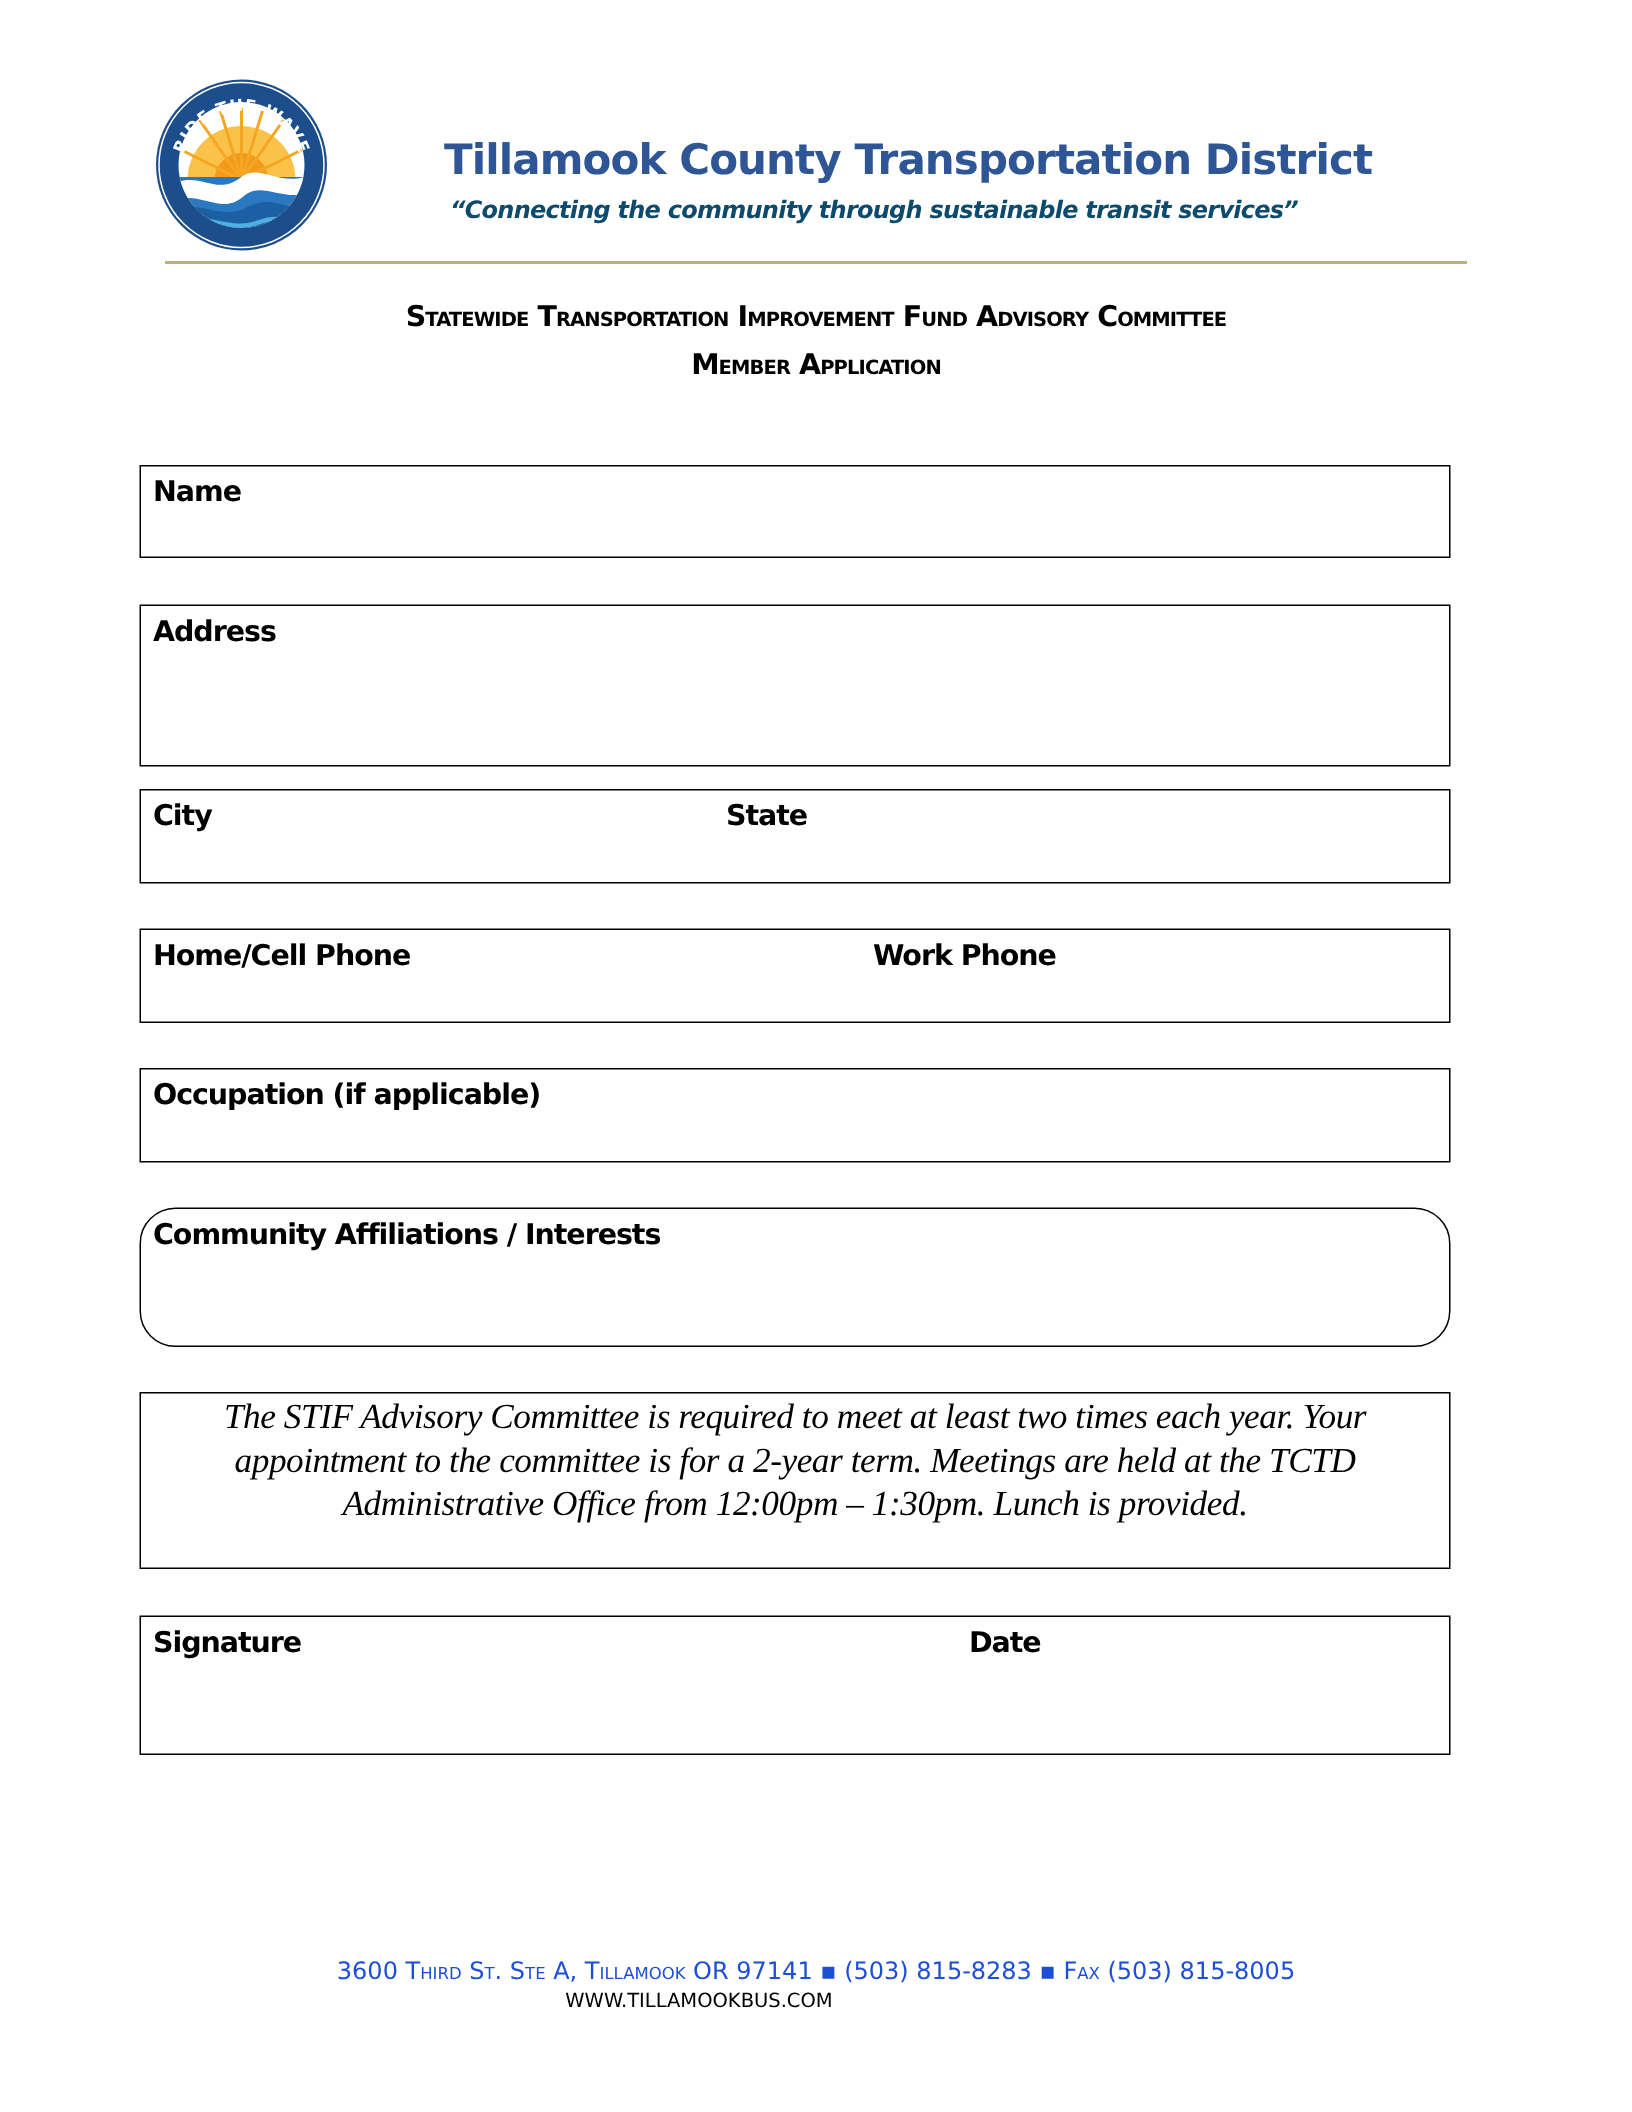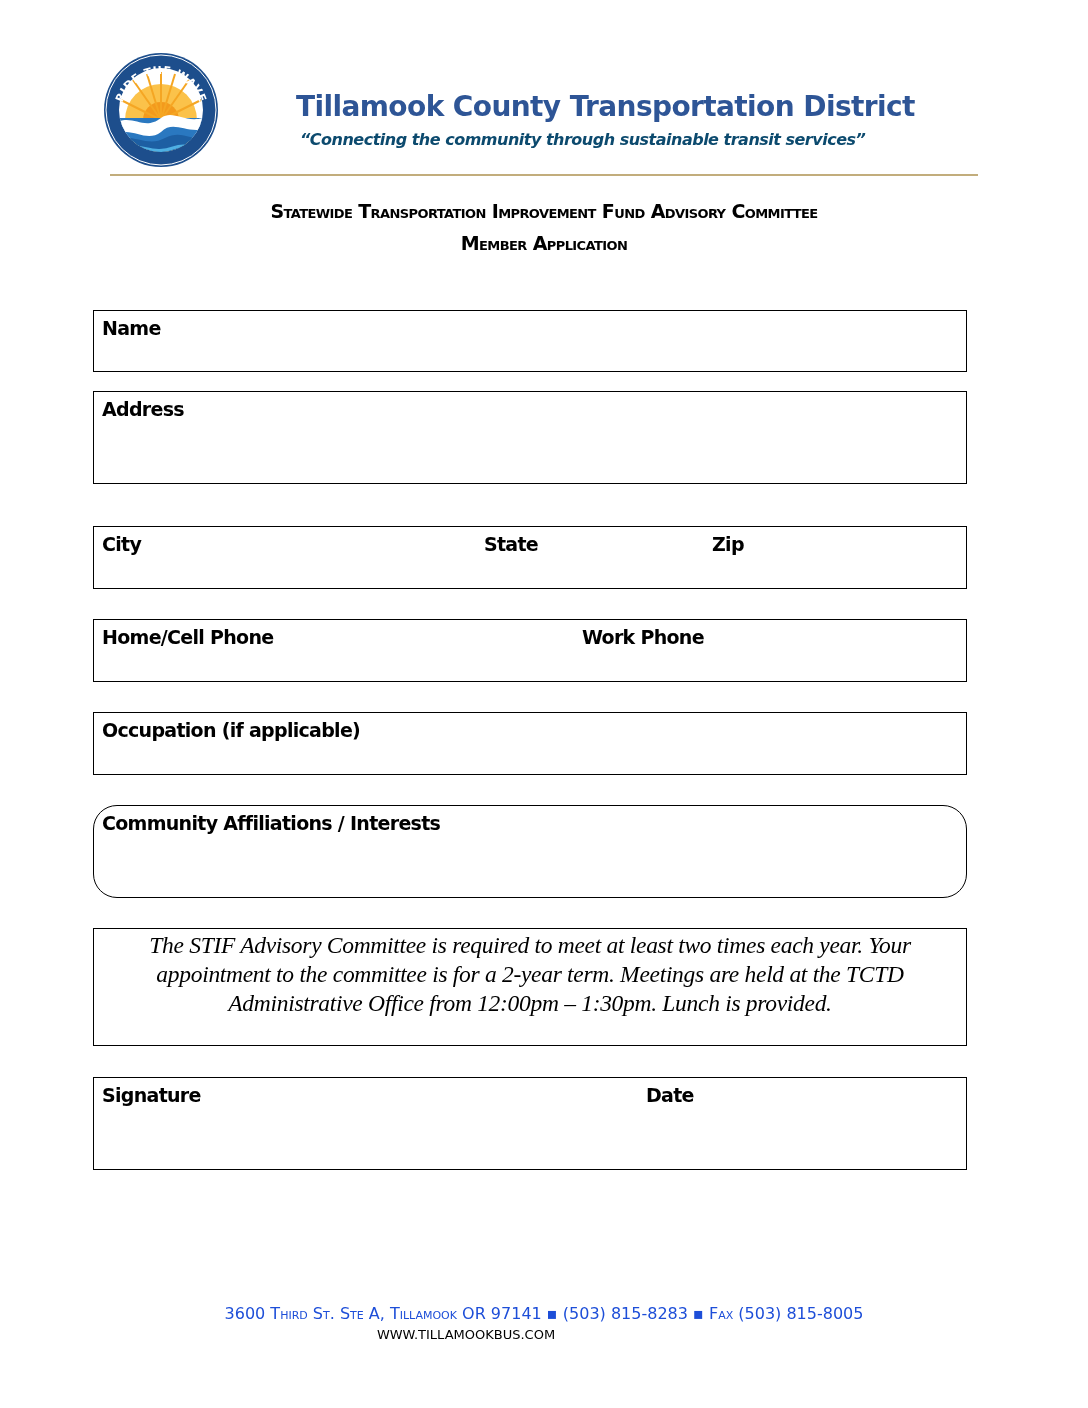--- a/index.html
+++ b/index.html
@@ -12,21 +12,21 @@
     .header-rule { position: absolute; left: 110px; top: 174px; width: 868px; height: 2px; background: #c2ad7c; }
 
     .doc-title { position: absolute; left: 0; width: 1088px; text-align: center; font-weight: bold; font-variant: small-caps; font-size: 19px; letter-spacing: -0.6px; font-family: "DejaVu Sans", sans-serif; }
     .doc-title.l1 { top: 200px; }
     .doc-title.l2 { top: 232px; }
 
     .field-box { position: absolute; left: 93px; width: 874px; border: 1.5px solid #000; margin-top: 17px; }
     .field-label { position: absolute; top: 6px; font-size: 19px; font-weight: bold; letter-spacing: -0.7px; white-space: nowrap; font-family: "DejaVu Sans", sans-serif; }
 
     .box-name { top: 293px; height: 62px; }
-    .box-address { top: 374px; height: 93px; }
+    .box-address { top: 386px; height: 108px; }
     .box-csz { top: 509px; height: 63px; }
     .box-phone { top: 602px; height: 63px; }
     .box-occupation { top: 695px; height: 63px; }
     .box-community { top: 788px; height: 93px; border-radius: 24px; }
     .box-notice { top: 911px; height: 118px; }
     .box-signature { top: 1060px; height: 93px; }
 
     .notice-text { position: absolute; left: 0; right: 0; top: 2px; text-align: center; font-family: "Liberation Serif", "DejaVu Serif", serif; font-style: italic; font-size: 23.5px; line-height: 29px; letter-spacing: -0.3px; padding: 0 8px; }
 
     .footer-line1 { position: absolute; left: 0; width: 1088px; top: 1304px; text-align: center; font-size: 16px; color: #1d4ed8; font-variant: small-caps; letter-spacing: 0px; font-family: "DejaVu Sans", sans-serif; white-space: nowrap; }
@@ -83,23 +83,20 @@
   <span class="field-label" style="left:8px">Address</span>
 </div>
 
 <div class="field-box box-csz">
   <div style="position:absolute;left:0;top:0;width:382px;height:100%">
     <span class="field-label" style="left:8px">City</span>
   </div>
   <div style="position:absolute;left:382px;top:0;width:228px;height:100%">
     <span class="field-label" style="left:8px">State</span>
   </div>
-  <div style="position:absolute;left:610px;top:0;right:0;height:100%">
-    <span class="field-label" style="left:8px">Zip</span>
-  </div>
 </div>
 
 <div class="field-box box-phone">
   <div style="position:absolute;left:0;top:0;width:480px;height:100%">
     <span class="field-label" style="left:8px">Home/Cell Phone</span>
   </div>
   <div style="position:absolute;left:480px;top:0;right:0;height:100%">
     <span class="field-label" style="left:8px">Work Phone</span>
   </div>
 </div>

